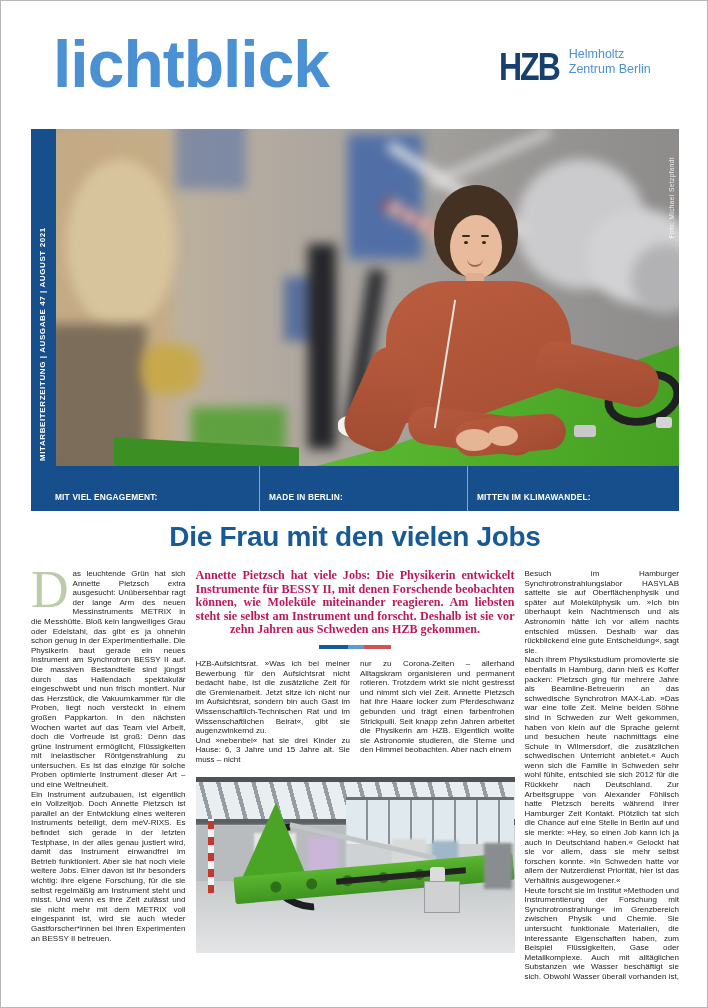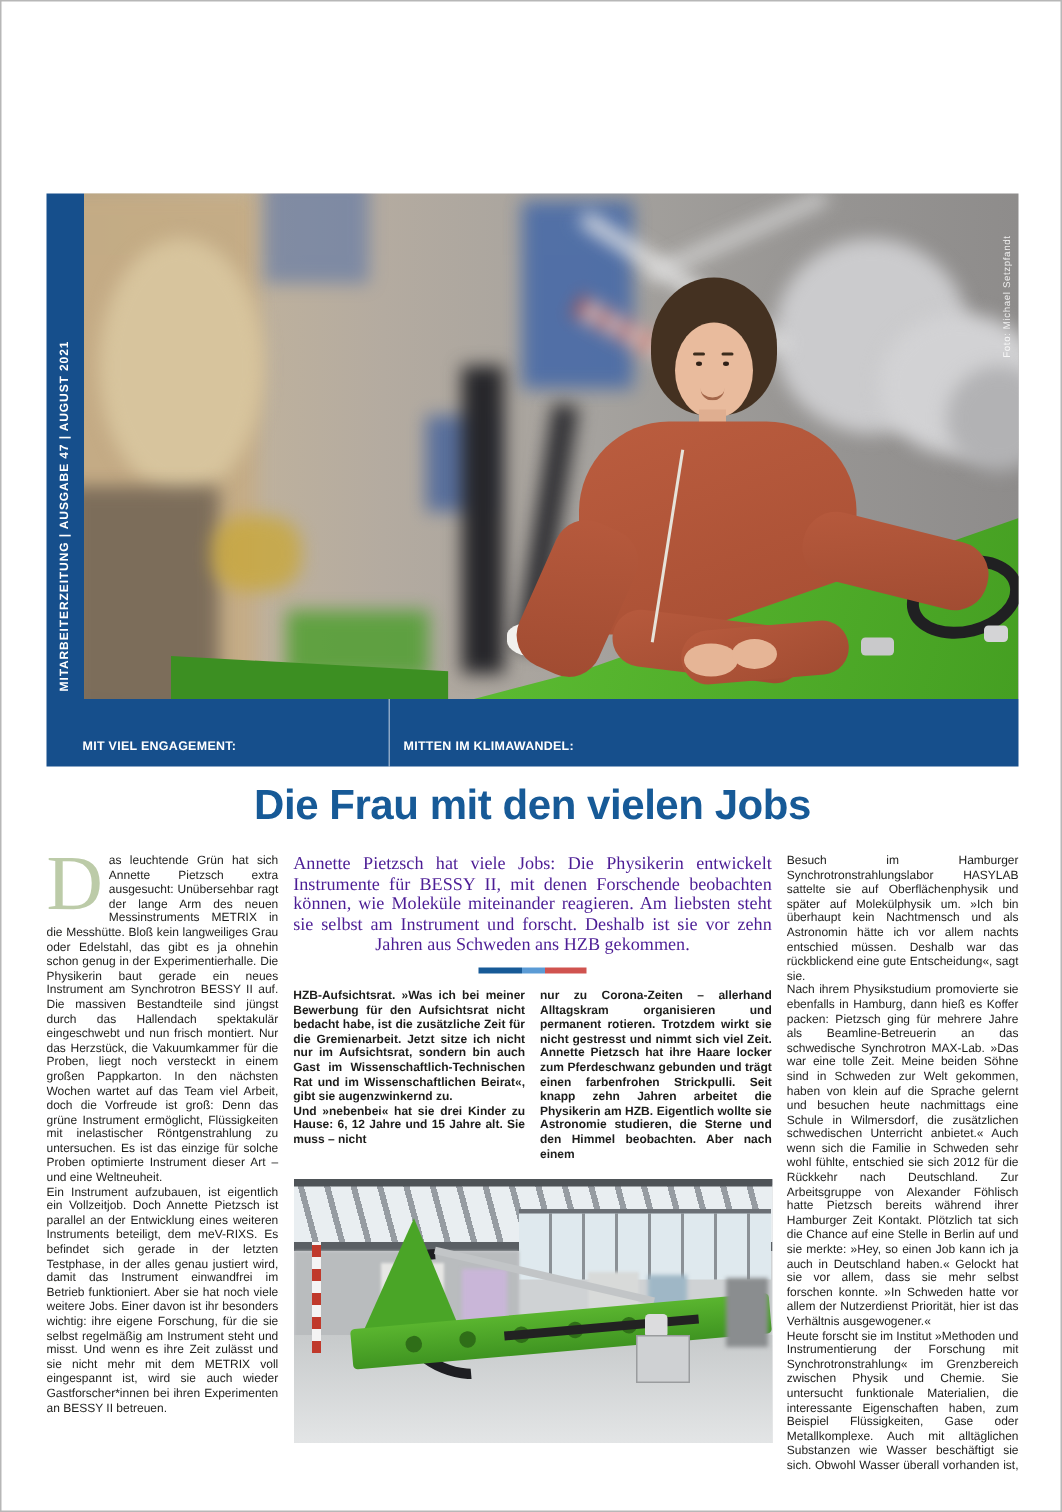--- a/index.html
+++ b/index.html
@@ -97,26 +97,26 @@
   
   .headline{position:absolute;left:30px;top:520px;width:648px;text-align:center;
         font-size:28px;font-weight:700;color:#175a97;letter-spacing:-.3px;}
   .body-grid{position:absolute;left:30px;top:568px;width:648px;height:414px;display:grid;
         grid-template-columns:repeat(4,1fr);column-gap:10px;overflow:hidden;}
   .bodytext{font-size:8px;line-height:9.6px;text-align:justify;color:#1d1d1b;}
   .bodytext p{margin:0;}
   .dropcap{float:left;font-family:"Liberation Serif",serif;font-size:52px;line-height:40px;
         color:#bccba8;font-weight:400;margin:1px 4px 0 0;}
   .mid{grid-column:2/4;display:flex;flex-direction:column;}
-  .lead{font-family:"Liberation Serif",serif;font-weight:400;color:#4c1d95;font-size:12.1px;
+  .lead{font-family:"Liberation Serif",serif;font-weight:700;color:#be185d;font-size:12.1px;
         line-height:13.6px;text-align:justify;text-align-last:center;}
   .divider{width:72px;height:4px;margin:8px auto 10px;
         background:linear-gradient(90deg,#175a97 0 40%,#5b9bd5 40% 62%,#d0534f 62% 100%);}
   .midcols{display:flex;column-gap:10px;}
-  .midcols>div{flex:1;font-weight:bold;}
+  .midcols>div{flex:1;}
 
   
   .hallphoto{position:relative;width:100%;height:176px;margin-top:12px;overflow:hidden;background:#cfd2d4;}
   .hp{position:absolute;}
   .hp-ceil{left:0;top:0;width:100%;height:46px;
         background:repeating-linear-gradient(75deg,#e9eef1 0 13px,#969ca2 13px 17px);}
   .hp-beam{left:0;top:42px;width:100%;height:6px;background:#5a5f64;}
   .hp-beam2{left:0;top:0;width:100%;height:5px;background:#4e5357;}
   .hp-win{left:150px;top:20px;width:168px;height:44px;background:#dfe9ee;border-top:3px solid #6b7076;
         background-image:repeating-linear-gradient(90deg,transparent 0 20px,#8b9196 20px 22px);}
@@ -139,20 +139,28 @@
   .hp-chain2{left:140px;top:96px;width:130px;height:6px;background:#222;transform:rotate(-5deg);}
   .hp-cart{left:228px;top:104px;width:34px;height:30px;background:#cfd1d3;border:1px solid #9a9c9e;}
   .hp-pump{left:234px;top:90px;width:15px;height:16px;background:#dcdcde;border-radius:3px;}
   .hp-eq{left:288px;top:66px;width:28px;height:46px;background:#8a8d8f;filter:blur(1.5px);}
 </style>
 </head>
 <body>
 
 <div class="page">
 
+  <div class="masthead">
+    <div class="paper-title">lichtblick</div>
+    <div class="logo">
+      <div class="logo-acronym">HZB</div>
+      <div class="logo-text" style="white-space:pre-line;">Helmholtz
+Zentrum Berlin</div>
+    </div>
+  </div>
 
   <div class="strip"></div>
   <div class="strip-text">MITARBEITERZEITUNG | AUSGABE 47 | AUGUST 2021</div>
 
   <div class="hero">
     <div class="blob b-beige"></div>
     <div class="blob b-beige2"></div>
     <div class="blob b-darkleft"></div>
     <div class="blob b-brass"></div>
     <div class="blob b-blue1"></div>
@@ -198,20 +206,28 @@
 
   <div class="teasers">
     <div class="teaser t1">
       <div class="teaser-title">MIT VIEL ENGAGEMENT:</div>
       <div class="teaser-line">
         <span>Wie Promovierende unterstützt sitze</span>
         <span class="teaser-leader"></span>
         <span class="teaser-page">SEITE 2</span>
       </div>
     </div>
+    <div class="teaser t2">
+      <div class="teaser-title">MADE IN BERLIN:</div>
+      <div class="teaser-line">
+        <span>Projektstart für neue Katalysatoren</span>
+        <span class="teaser-leader"></span>
+        <span class="teaser-page">SEITE 4</span>
+      </div>
+    </div>
     <div class="teaser t3">
       <div class="teaser-title">MITTEN IM KLIMAWANDEL:</div>
       <div class="teaser-line">
         <span>Mitarbeiterin besucht Nomaden</span>
         <span class="teaser-leader"></span>
         <span class="teaser-page">SEITE 8</span>
       </div>
     </div>
   </div>
 
@@ -224,21 +240,21 @@
       <p>Ein Instrument aufzubauen, ist eigentlich ein Vollzeitjob. Doch Annette Pietzsch ist parallel an der Entwicklung eines weiteren Instruments beteiligt, dem meV-RIXS. Es befindet sich gerade in der letzten Testphase, in der alles genau justiert wird, damit das Instrument einwandfrei im Betrieb funktioniert. Aber sie hat noch viele weitere Jobs. Einer davon ist ihr besonders wichtig: ihre eigene Forschung, für die sie selbst regelmäßig am Instrument steht und misst. Und wenn es ihre Zeit zulässt und sie nicht mehr mit dem METRIX voll eingespannt ist, wird sie auch wieder Gastforscher*innen bei ihren Experimenten an BESSY II betreuen.</p>
 
     </div>
 
     <div class="mid">
       <div class="lead">Annette Pietzsch hat viele Jobs: Die Physikerin entwickelt Instrumente für BESSY II, mit denen Forschende beobachten können, wie Moleküle miteinander reagieren. Am liebsten steht sie selbst am Instrument und forscht. Deshalb ist sie vor zehn Jahren aus Schweden ans HZB gekommen.</div>
       <div class="divider"></div>
       <div class="midcols">
         <div class="bodytext">
           <p>HZB-Aufsichtsrat. »Was ich bei meiner Bewerbung für den Aufsichtsrat nicht bedacht habe, ist die zusätzliche Zeit für die Gremienarbeit. Jetzt sitze ich nicht nur im Aufsichtsrat, sondern bin auch Gast im Wissenschaftlich-Technischen Rat und im Wissenschaftlichen Beirat«, gibt sie augenzwinkernd zu.</p>
-          <p>Und »nebenbei« hat sie drei Kinder zu Hause: 6, 12 Jahre und 15 Jahre alt. Sie muss – nicht</p>
+          <p>Und »nebenbei« hat sie drei Kinder zu Hause: 6, 3 Jahre und 15 Jahre alt. Sie muss – nicht</p>
         </div>
         <div class="bodytext">
           <p>nur zu Corona-Zeiten – allerhand Alltagskram organisieren und permanent rotieren. Trotzdem wirkt sie nicht gestresst und nimmt sich viel Zeit. Annette Pietzsch hat ihre Haare locker zum Pferdeschwanz gebunden und trägt einen farbenfrohen Strickpulli. Seit knapp zehn Jahren arbeitet die Physikerin am HZB. Eigentlich wollte sie Astronomie studieren, die Sterne und den Himmel beobachten. Aber nach einem</p>
         </div>
       </div>
       <div class="hallphoto">
         <div class="hp hp-ceil"></div>
         <div class="hp hp-beam2"></div>
         <div class="hp hp-beam"></div>
         <div class="hp hp-win"></div>

